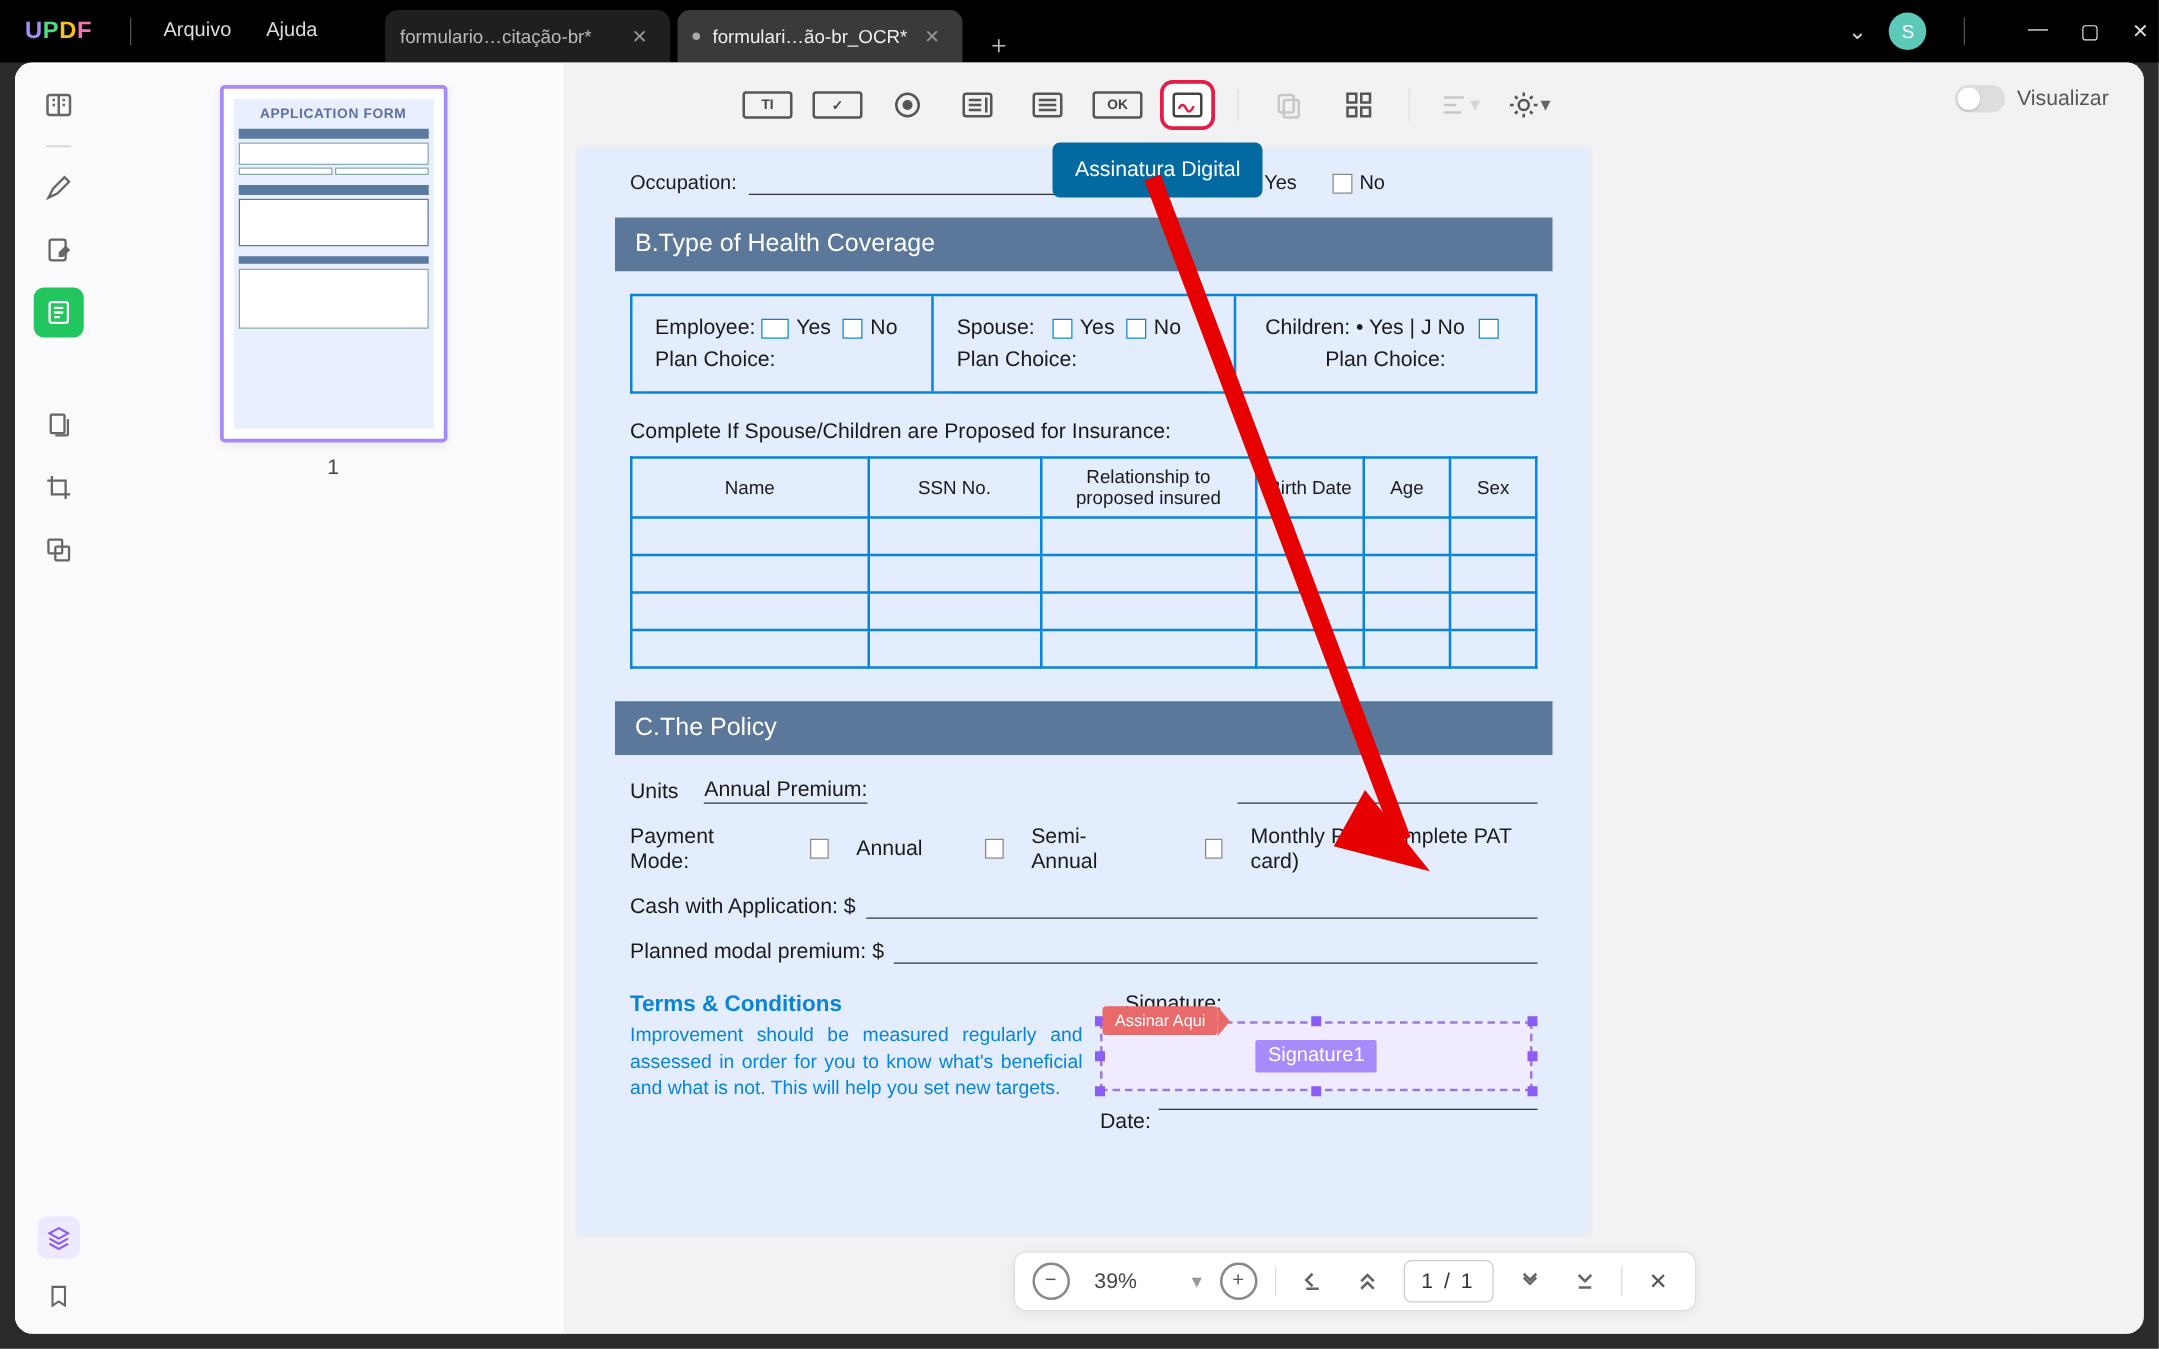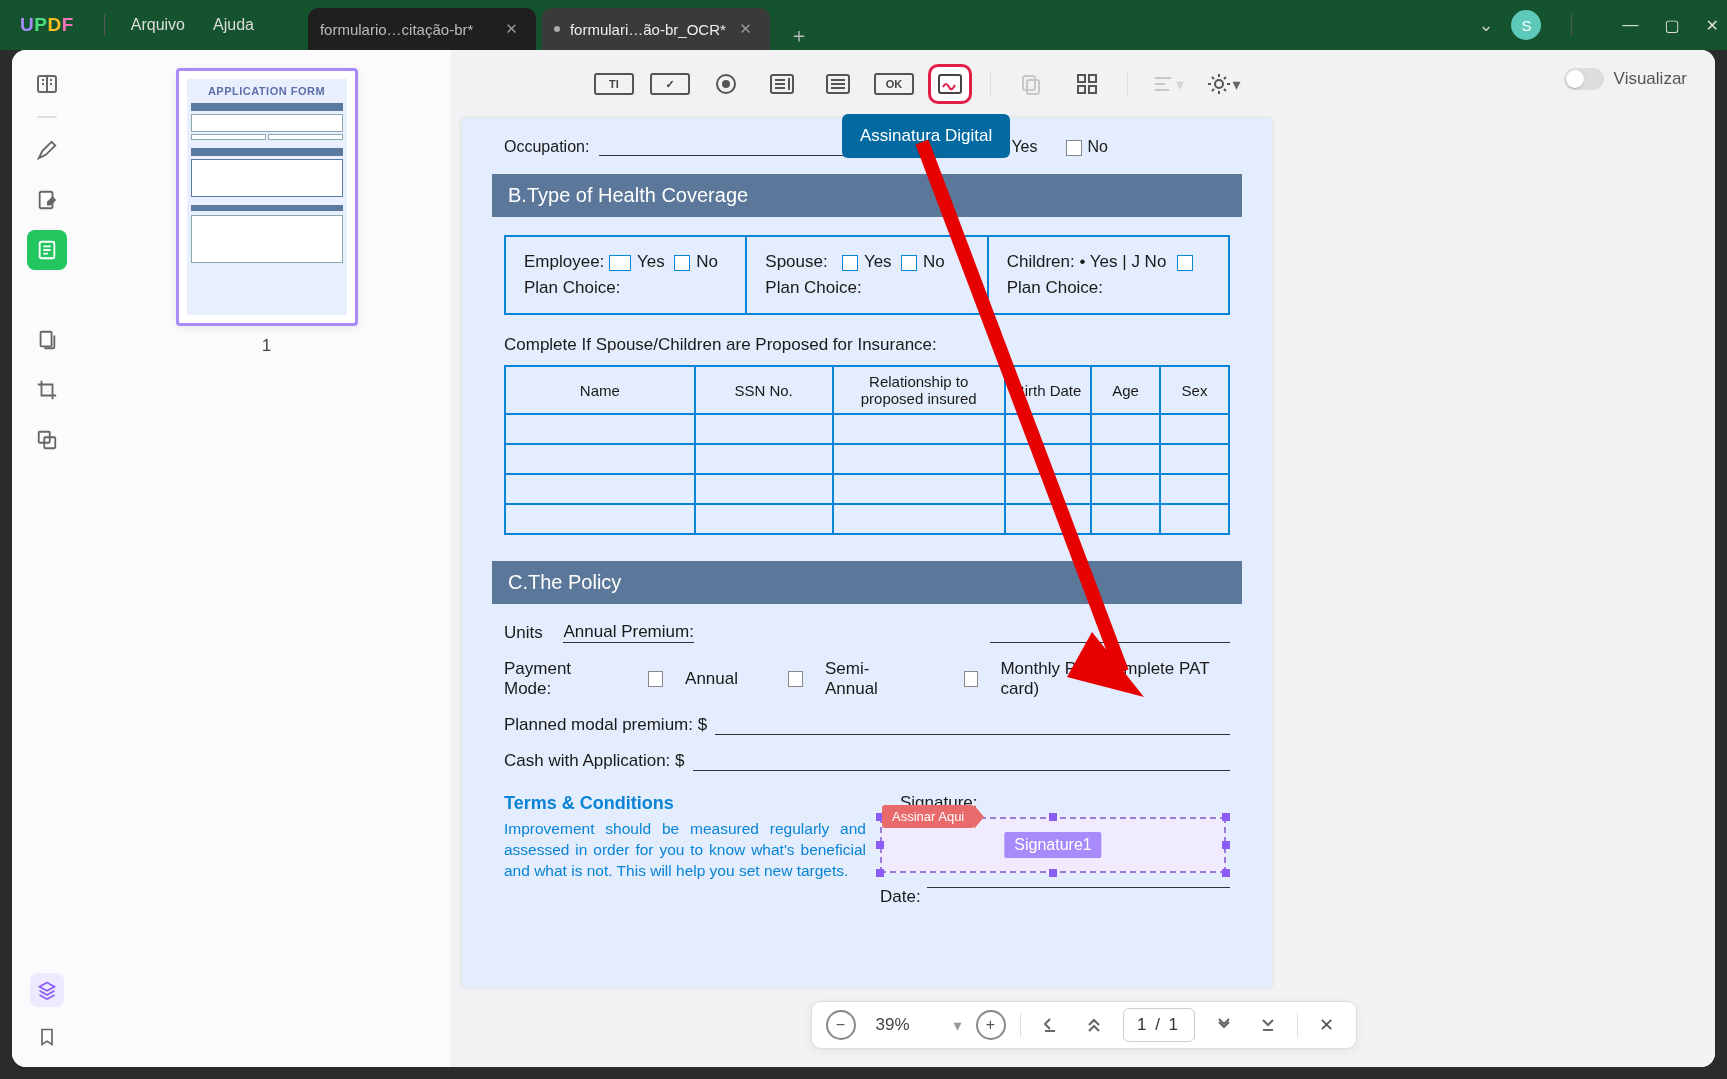--- a/index.html
+++ b/index.html
@@ -1,19 +1,19 @@
 <!DOCTYPE html>
 <html><head>
 <meta charset="utf-8">
 <style>
   * { box-sizing: border-box; margin: 0; padding: 0; font-family: "Segoe UI", Arial, sans-serif; }
   body { background: #2b2b2b; width: 1727px; height: 1079px; overflow: hidden; }
 
   
-  .titlebar { height: 50px; background: #14532d; display: flex; align-items: center; padding: 0 8px; position: relative; }
+  .titlebar { height: 50px; background: #000000; display: flex; align-items: center; padding: 0 8px; position: relative; }
   .logo { font-weight: 800; font-size: 19px; letter-spacing: 0.5px; margin-left: 12px; margin-right: 18px; }
   .logo .u { color: #a78bfa; }
   .logo .p { color: #4ade80; }
   .logo .d { color: #fbbf24; }
   .logo .f { color: #f472b6; }
   .vsep { width: 1px; height: 22px; background: #555; margin: 0 12px; }
   .menu-item { color: #ddd; font-size: 16px; padding: 6px 14px; cursor: default; }
   .tabs { display: flex; align-items: flex-end; margin-left: 40px; height: 100%; }
   .tab { height: 42px; min-width: 228px; background: #1f1f1f; border-radius: 10px 10px 0 0; display: flex; align-items: center; padding: 0 12px; margin-right: 6px; position: relative; color: #bbb; font-size: 15px; }
   .tab.active { background: #3a3a3a; color: #eee; }
@@ -33,21 +33,21 @@
   .left-toolbar { width: 70px; background: #fbfbfd; display: flex; flex-direction: column; align-items: center; padding-top: 14px; gap: 10px; position: relative; }
   .lt-btn { width: 40px; height: 40px; border-radius: 8px; display: flex; align-items: center; justify-content: center; color: #555; }
   .lt-btn.active { background: #22c55e; color: #fff; }
   .lt-sep { width: 20px; height: 2px; background: #ddd; border-radius: 1px; margin: 2px 0; }
   .lt-bottom { position: absolute; bottom: 18px; display: flex; flex-direction: column; gap: 18px; align-items: center; }
   .layers-btn { width: 34px; height: 34px; background: #ede9fe; border-radius: 8px; display:flex; align-items:center; justify-content:center; }
 
   
   .thumb-panel { width: 370px; background: #fbfbfd; border-right: 1px solid #eee; padding: 18px; display: flex; flex-direction: column; align-items: center; }
   .thumb-wrap { background: #fff; border: 3px solid #a78bfa; border-radius: 4px; width: 182px; padding: 8px; box-shadow: 0 2px 8px rgba(0,0,0,0.08); }
-  .thumb-page { background:#e9efff; width:100%; height:236px; position:relative; overflow:hidden; font-size:6px; color:#234; }
+  .thumb-page { background:#e9efff; width:100%; height:264px; position:relative; overflow:hidden; font-size:6px; color:#234; }
   .thumb-title { text-align:center; color:#5b6fa8; font-weight:700; font-size:11px; margin:6px 0; letter-spacing:0.5px;}
   .thumb-bar { background:#5b7aa0; height:8px; margin:3px 4px; }
   .thumb-table { border:1px solid #5b7aa0; height:38px; margin:3px 4px; background:#fff; }
   .thumb-num { margin-top: 10px; color: #444; font-size: 17px; }
 
   
   .doc-view { flex: 1; position: relative; background: #f2f2f4; overflow: hidden; }
 
   
   .form-toolbar { position: absolute; top: 10px; left: 140px; height: 48px; display: flex; align-items: center; gap: 12px; }
@@ -70,21 +70,21 @@
   .occ-row { display:flex; align-items:flex-end; gap:10px; margin-bottom:18px; margin-left:12px; }
   .uline { border-bottom:1px solid #333; flex:0 0 260px; height:1px; }
   .yn-row { display:flex; gap:28px; align-items:center; margin-left:auto; }
   .chk { width:16px; height:16px; background:#fff; border:1px solid #888; display:inline-block; vertical-align:middle; margin-right:6px; }
   .chk.blue { border-color:#0a84d6; }
 
   .section-bar { background:#5b7799; color:#fff; padding:10px 16px; font-size:20px; margin: 10px 0 18px 0; }
 
   .triple-box { border:2px solid #0a84d6; display:flex; margin:0 12px 20px 12px; }
   .triple-box > div { flex:1; padding:12px 18px; border-right:2px solid #0a84d6; font-size:17px; line-height:26px; }
-  .triple-box > div:last-child { border-right:none; }
+  .triple-box > div:last-child { border-right:none;text-align:center; }
 
   .subhead { margin:16px 12px 10px 12px; font-size:17px; }
   .data-table { border-collapse:collapse; margin:0 12px; width:calc(100% - 24px); }
   .data-table th, .data-table td { border:2px solid #0a84d6; padding:6px 8px; font-size:15px; text-align:center; font-weight:400; }
   .data-table th { height:42px; }
   .data-table td { height:30px; }
 
   .field-row { margin:16px 12px; font-size:17px; display:flex; align-items:flex-end; gap:8px; }
   .field-row .uline2 { border-bottom:1px solid #333; flex:1; height:1px; }
   .pm-row { margin:16px 12px; display:flex; align-items:center; gap:16px; font-size:17px; }
@@ -406,25 +406,25 @@
             <span>Annual</span>
           <span style="width:20px"></span>
           <span class="chk"></span>
             <span>Semi-Annual</span>
           <span style="width:20px"></span>
           <span class="chk"></span>
             <span>Monthly PAT (complete PAT card)</span>
         </div>
 
         <div class="field-row">
+            <span>Cash with Application: $</span>
+            <span class="uline2"></span>
+          </div>
+        <div class="field-row">
             <span>Planned modal premium: $</span>
-            <span class="uline2"></span>
-          </div>
-        <div class="field-row">
-            <span>Cash with Application: $</span>
             <span class="uline2"></span>
           </div>
 
         <div class="terms-row">
           <div class="terms-left">
             <div class="terms-title">Terms &amp; Conditions</div>
             <div class="terms-body">Improvement should be measured regularly and assessed in order for you to know what's beneficial and what is not. This will help you set new targets.</div>
           </div>
           <div class="terms-right">
             <div class="sig-label">Signature:</div>

